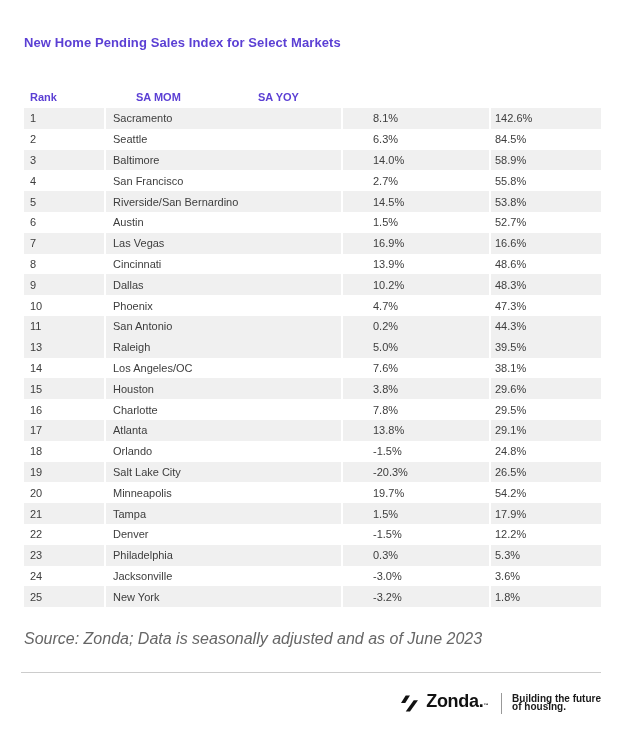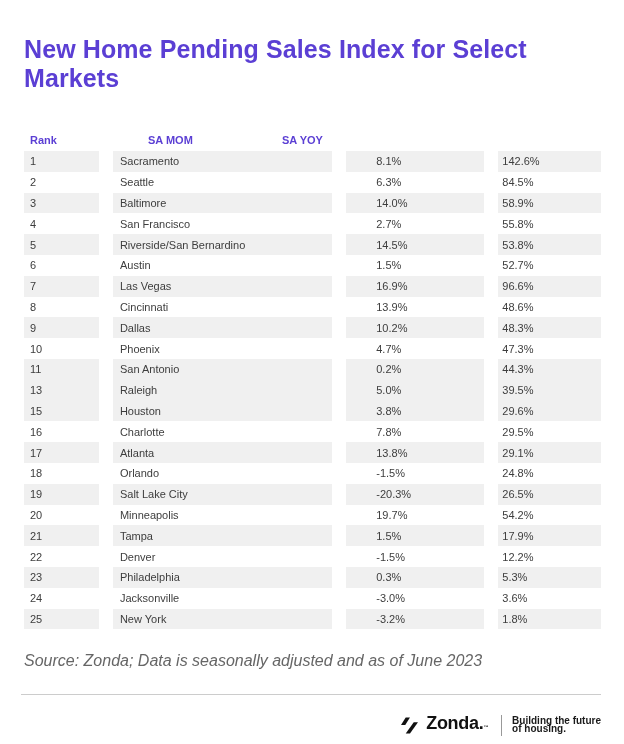--- a/index.html
+++ b/index.html
@@ -4,25 +4,25 @@
 <style>
   html,body{margin:0;padding:0;}
   body{
     width:624px;height:744px;background:#ffffff;
     font-family:"Liberation Sans", sans-serif;
     color:#3d3d3d;overflow:hidden;
   }
   .page{position:relative;width:624px;height:744px;}
   .title{
     margin:35px 0 0 24px;
-    font-size:25px;font-weight:bold;letter-spacing:.1px;
+    font-size:13px;font-weight:bold;letter-spacing:.1px;
     color:#5b3fd4;
   }
   .table{width:577px;margin:37px 0 0 24px;}
-  .trow{display:flex;gap:14px;height:20.8px;}
+  .trow{display:flex;gap:2px;height:20.8px;}
   .cell{box-sizing:border-box;height:100%;display:flex;align-items:center;
         font-size:11px;white-space:nowrap;overflow:hidden;}
   .c1{width:80px;padding-left:6px;}
   .c2{width:235px;padding-left:7px;}
   .c3{width:146px;padding-left:30px;}
   .c4{width:110px;padding-left:4px;}
   .thead{height:19px;margin-bottom:2px;}
   .thead .cell{font-weight:bold;color:#5b3fd4;background:transparent;}
   .alt .cell{background:#f0f0f0;}
   .source{
@@ -99,21 +99,21 @@
       <div class="cell c1">6</div>
       <div class="cell c2">Austin</div>
       <div class="cell c3">1.5%</div>
       <div class="cell c4">52.7%</div>
     </div>
 
     <div class="trow alt">
       <div class="cell c1">7</div>
       <div class="cell c2">Las Vegas</div>
       <div class="cell c3">16.9%</div>
-      <div class="cell c4">96.6%</div>
+      <div class="cell c4">16.6%</div>
     </div>
 
     <div class="trow">
       <div class="cell c1">8</div>
       <div class="cell c2">Cincinnati</div>
       <div class="cell c3">13.9%</div>
       <div class="cell c4">48.6%</div>
     </div>
 
     <div class="trow alt">
@@ -138,20 +138,26 @@
     </div>
 
 
     <div class="trow alt">
       <div class="cell c1">13</div>
       <div class="cell c2">Raleigh</div>
       <div class="cell c3">5.0%</div>
       <div class="cell c4">39.5%</div>
     </div>
 
+    <div class="trow">
+      <div class="cell c1">14</div>
+      <div class="cell c2">Los Angeles/OC</div>
+      <div class="cell c3">7.6%</div>
+      <div class="cell c4">38.1%</div>
+    </div>
 
     <div class="trow alt">
       <div class="cell c1">15</div>
       <div class="cell c2">Houston</div>
       <div class="cell c3">3.8%</div>
       <div class="cell c4">29.6%</div>
     </div>
 
     <div class="trow">
       <div class="cell c1">16</div>

